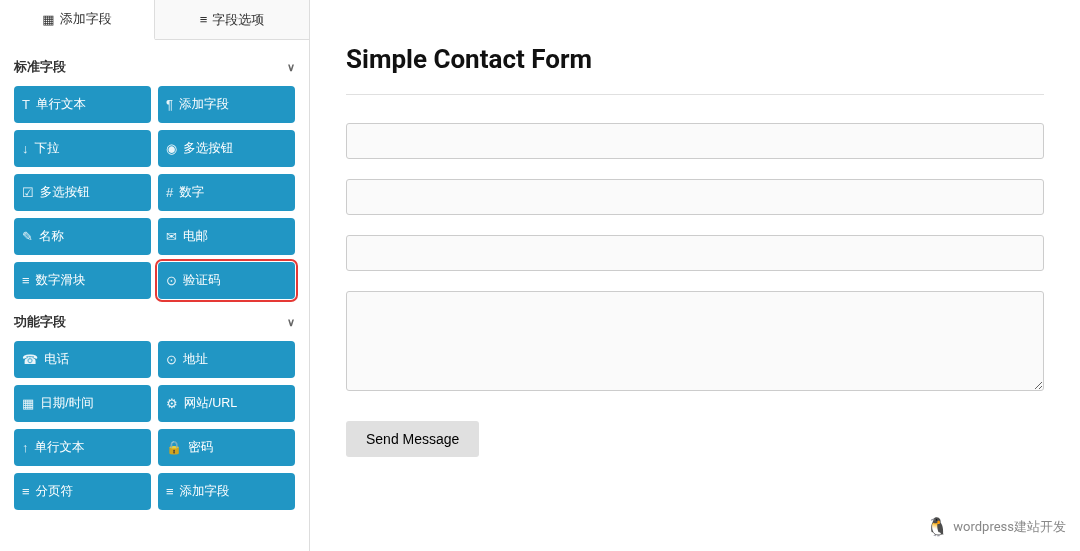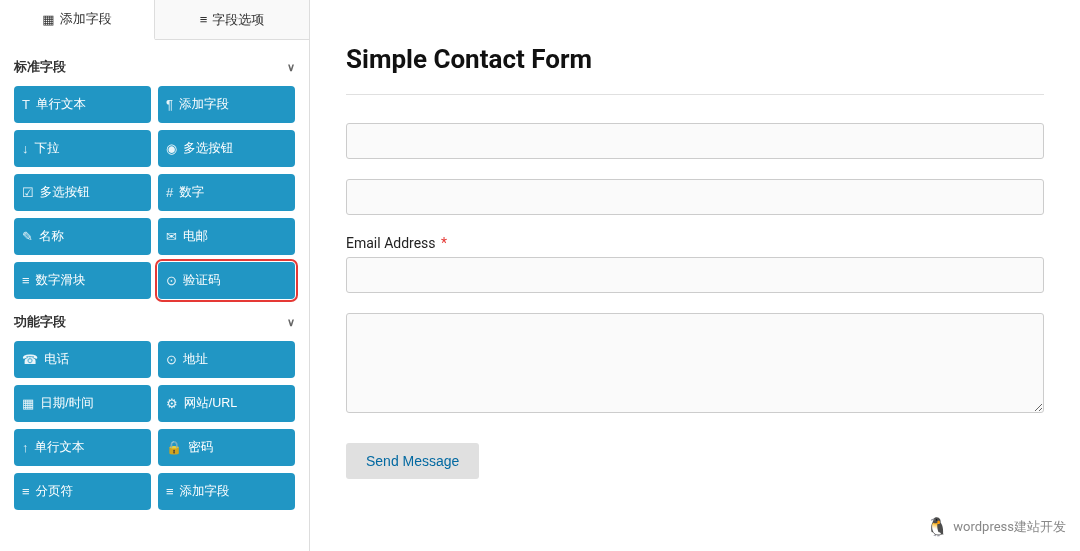--- a/index.html
+++ b/index.html
@@ -153,21 +153,21 @@
       font-size: 14px;
       color: #333;
       background: #fafafa;
       height: 100px;
       resize: vertical;
       outline: none;
     }
 
     .submit-btn {
       background: #e0e0e0;
-      color: #0369a1;
+      color: #000000;
       border: none;
       border-radius: 3px;
       padding: 10px 20px;
       font-size: 14px;
       cursor: pointer;
       margin-top: 6px;
     }
 
     
     .watermark {
@@ -299,23 +299,20 @@
 
   <div class="form-field">
     <input class="form-input" type="text" style="">
   </div>
 
   <div class="form-field">
     <input class="form-input" type="text" style="">
   </div>
 
   <div class="form-field">
-    <label class="form-label">
-      <span>Email Address</span><span class="required"> *</span>
-    </label>
     <input class="form-input" type="email" style="">
   </div>
 
   <div class="form-field">
     <textarea class="form-textarea" style=""></textarea>
   </div>
 
   <button class="submit-btn">Send Message</button>
 </div>
 

